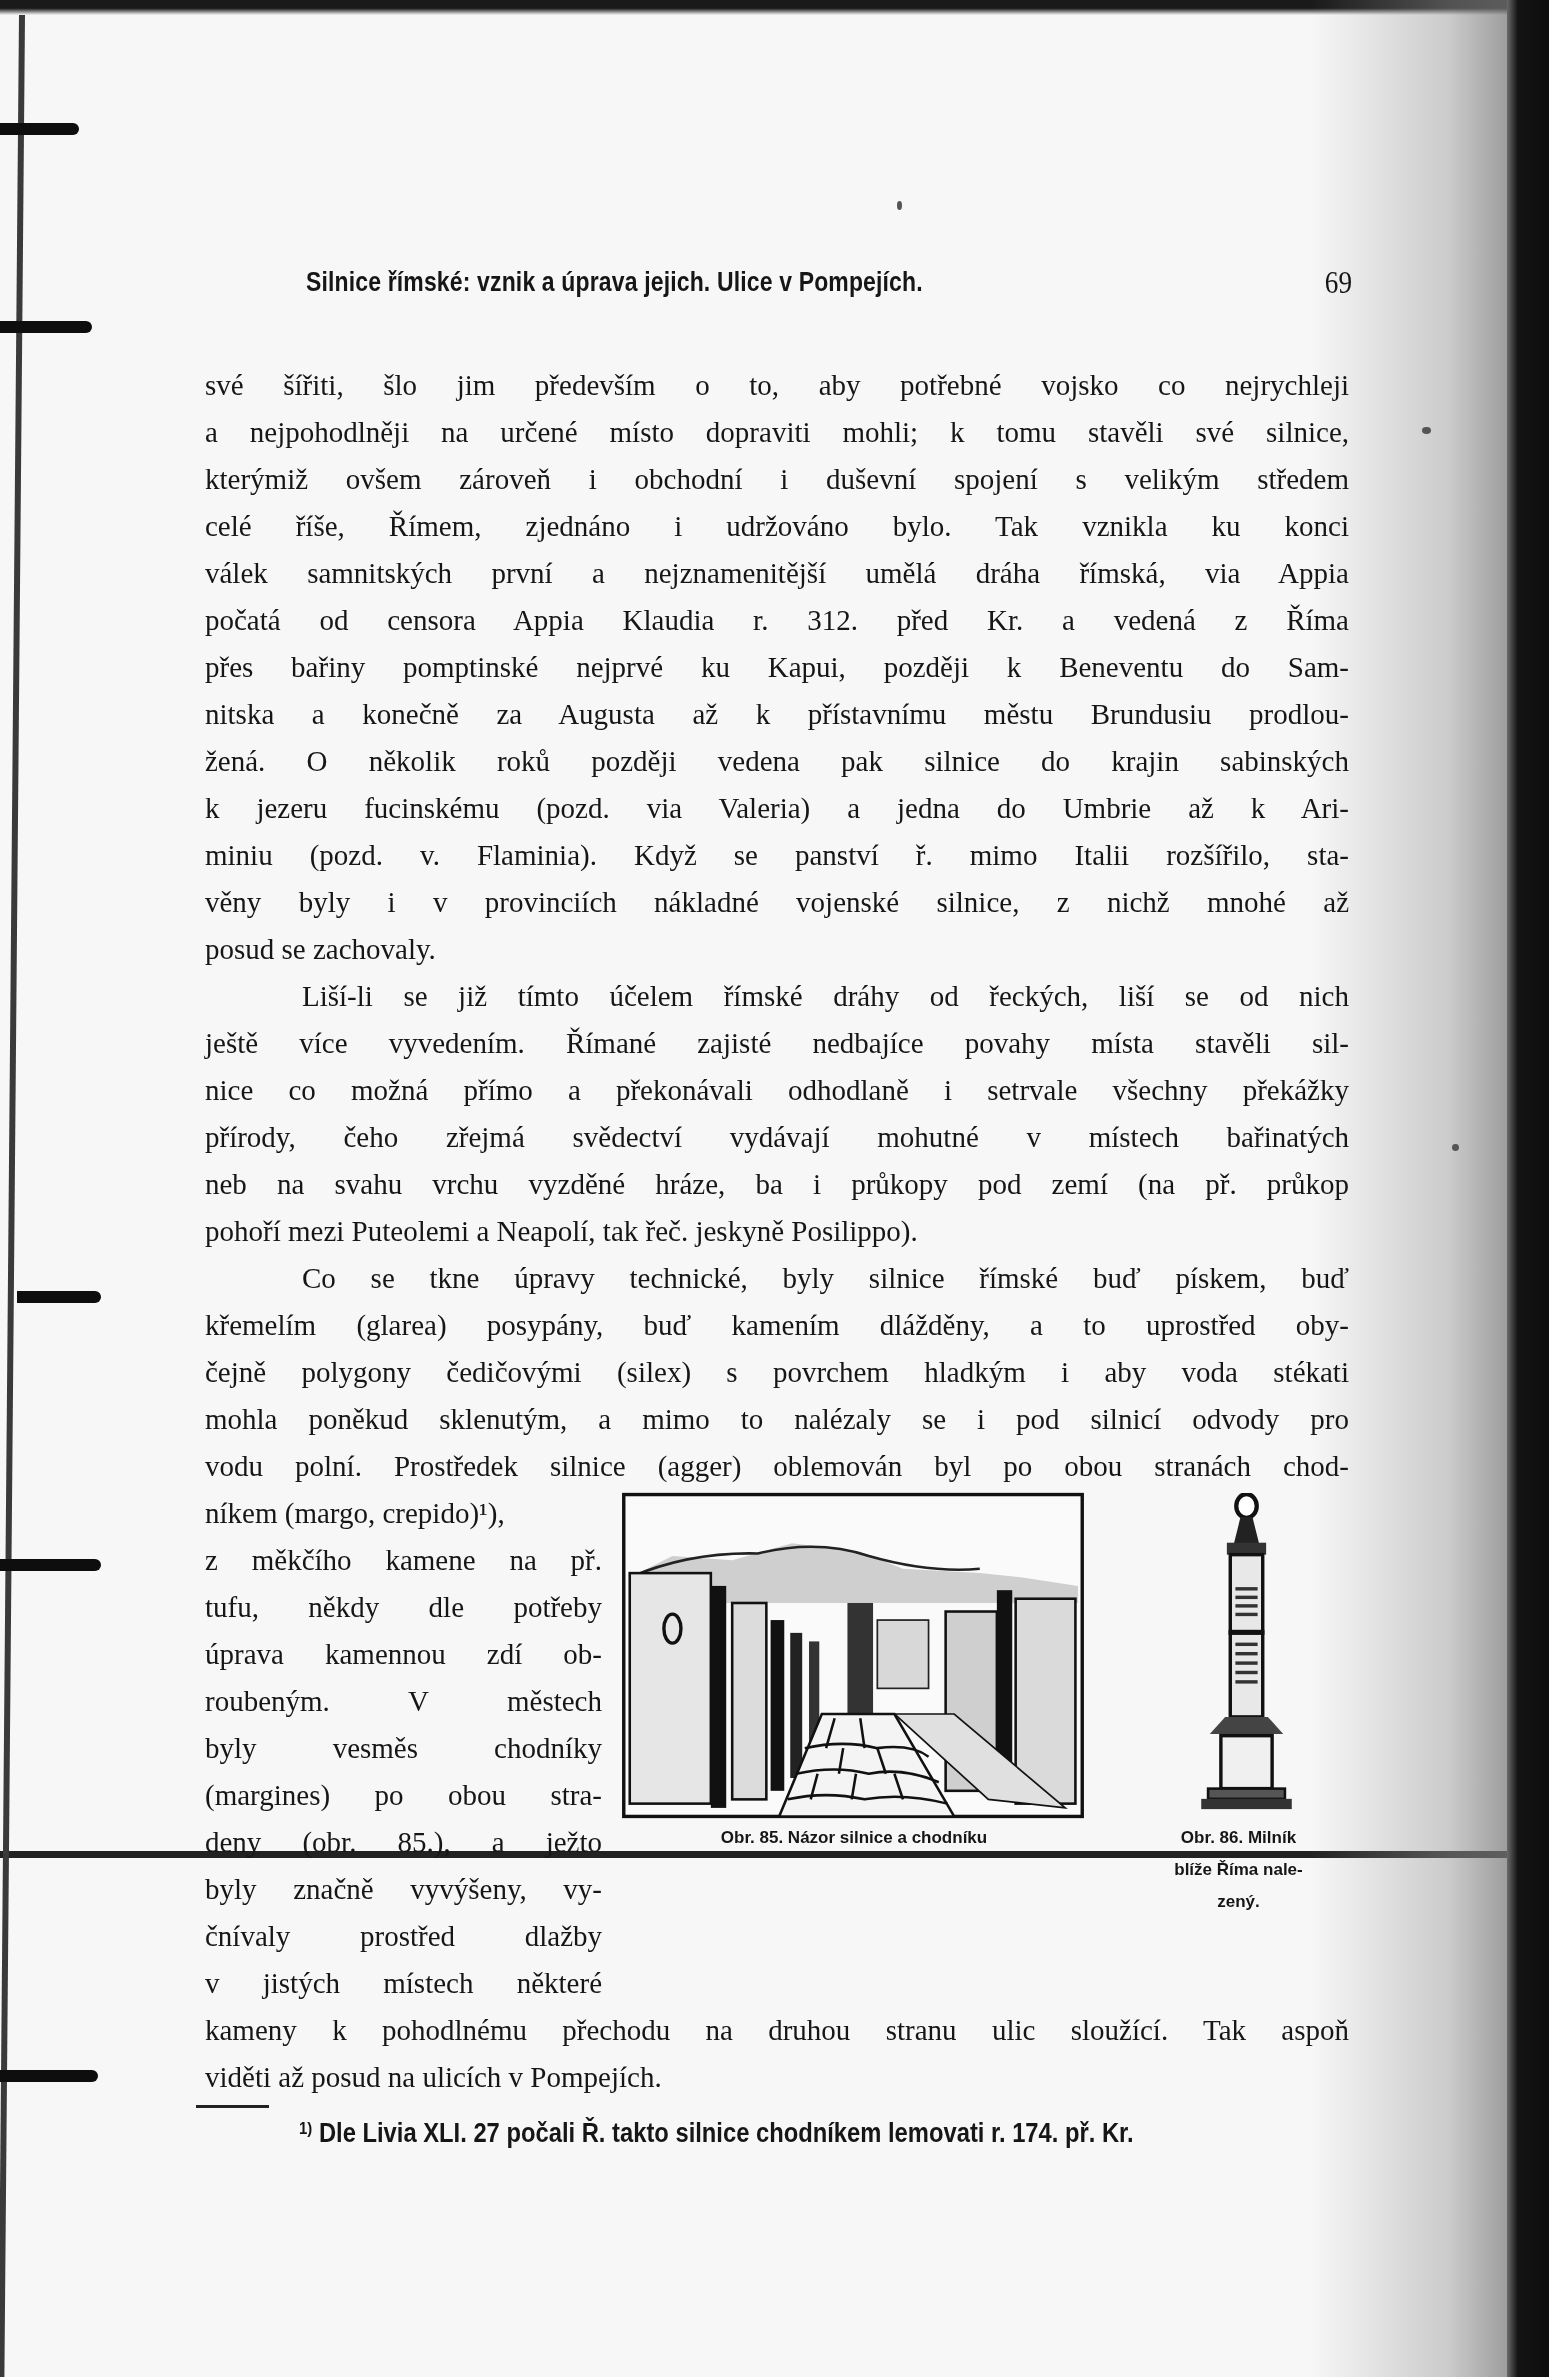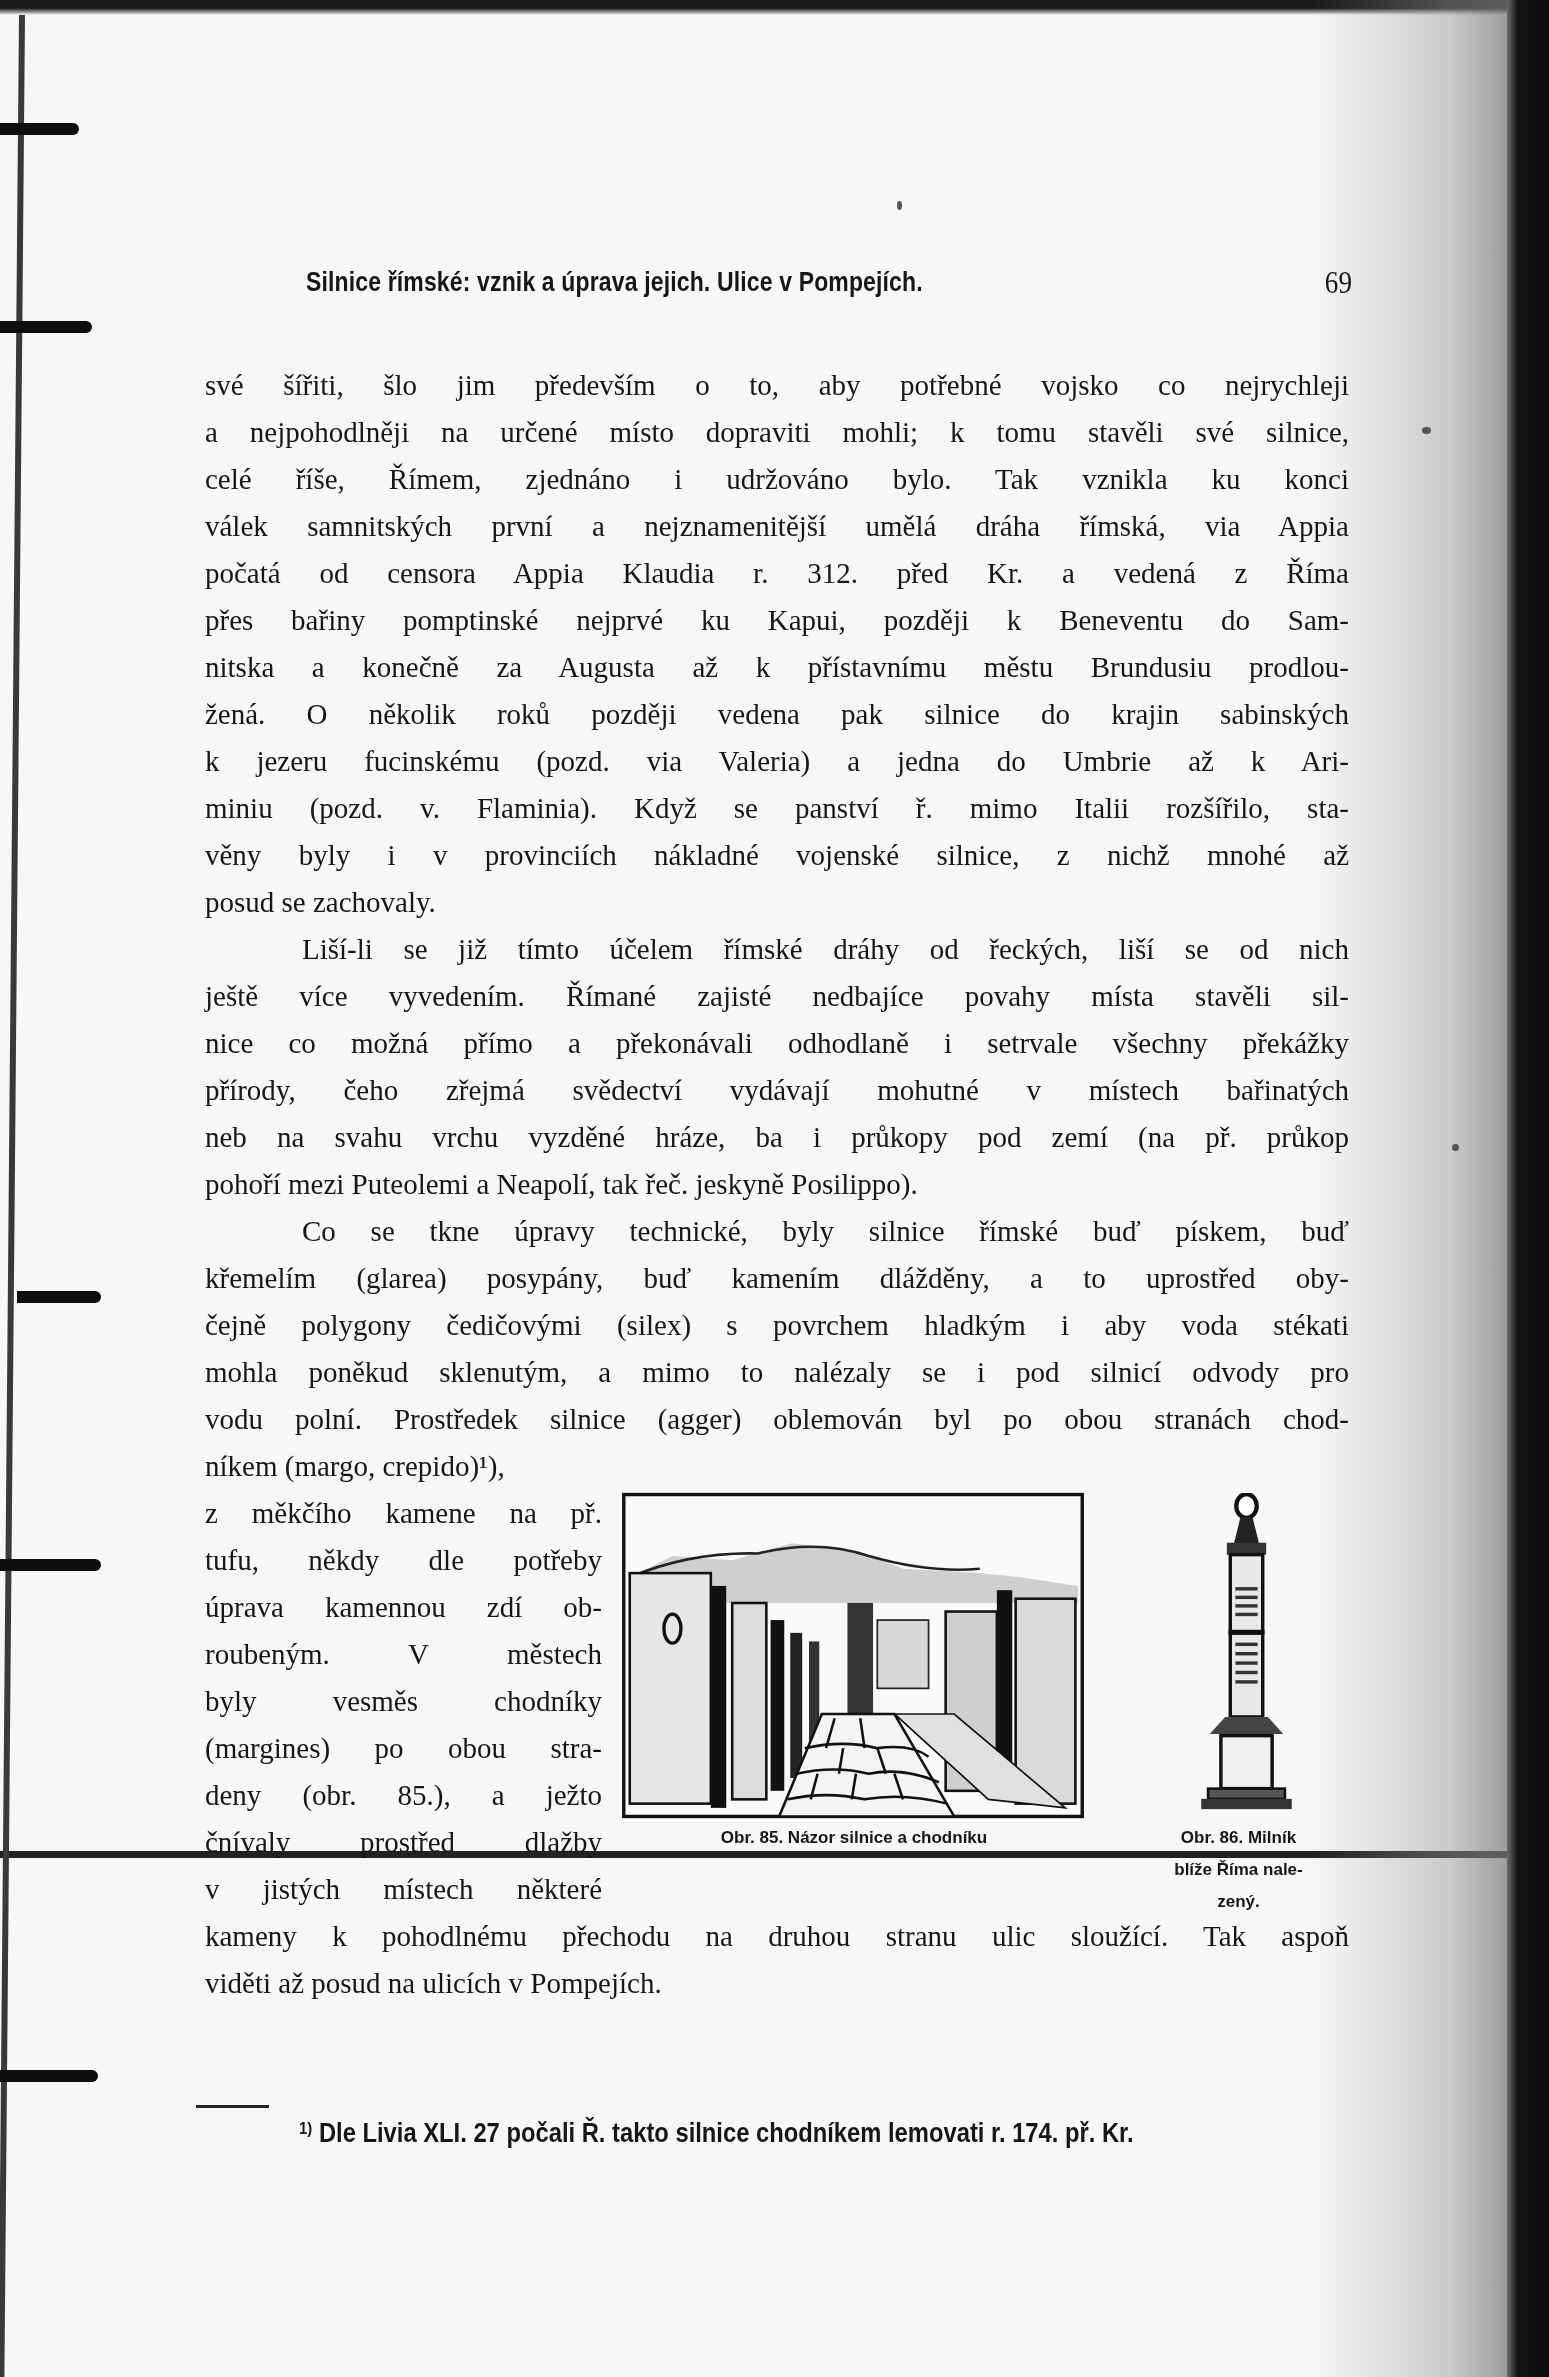--- a/index.html
+++ b/index.html
@@ -68,20 +68,21 @@
   <div class="tab-mark" style="left:0;top:2070px;width:98px;"></div>
 
   <div class="running-head">
     <span class="running-title">Silnice římské: vznik a úprava jejich. Ulice v Pompejích.</span>
     <span class="page-number">69</span>
   </div>
 
   <div class="body-text">
     <span class="line">své šířiti, šlo jim především o to, aby potřebné vojsko co nejrychleji</span>
     <span class="line">a nejpohodlněji na určené místo dopraviti mohli; k tomu stavěli své silnice,</span>
+    <span class="line">kterýmiž ovšem zároveň i obchodní i duševní spojení s velikým středem</span>
     <span class="line">celé říše, Římem, zjednáno i udržováno bylo. Tak vznikla ku konci</span>
     <span class="line">válek samnitských první a nejznamenitější umělá dráha římská, via Appia</span>
     <span class="line">počatá od censora Appia Klaudia r. 312. před Kr. a vedená z Říma</span>
     <span class="line">přes bařiny pomptinské nejprvé ku Kapui, později k Beneventu do Sam-</span>
     <span class="line">nitska a konečně za Augusta až k přístavnímu městu Brundusiu prodlou-</span>
     <span class="line">žená. O několik roků později vedena pak silnice do krajin sabinských</span>
     <span class="line">k jezeru fucinskému (pozd. via Valeria) a jedna do Umbrie až k Ari-</span>
     <span class="line">miniu (pozd. v. Flaminia). Když se panství ř. mimo Italii rozšířilo, sta-</span>
     <span class="line">věny byly i v provinciích nákladné vojenské silnice, z nichž mnohé až</span>
     <span class="line last">posud se zachovaly.</span>
@@ -98,20 +99,21 @@
     <span class="line">vodu polní. Prostředek silnice (agger) oblemován byl po obou stranách chod-</span>
     <span class="line last">níkem (margo, crepido)¹),</span>
 
     <span class="line narrow">z měkčího kamene na př.</span>
     <span class="line narrow">tufu, někdy dle potřeby</span>
     <span class="line narrow">úprava kamennou zdí ob-</span>
     <span class="line narrow">roubeným. V městech</span>
     <span class="line narrow">byly vesměs chodníky</span>
     <span class="line narrow">(margines) po obou stra-</span>
     <span class="line narrow">deny (obr. 85.), a ježto</span>
+    <span class="line narrow">byly značně vyvýšeny, vy-</span>
     <span class="line narrow">čnívaly prostřed dlažby</span>
     <span class="line narrow">v jistých místech některé</span>
 
     <span class="line">kameny k pohodlnému přechodu na druhou stranu ulic sloužící. Tak aspoň</span>
     <span class="line last">viděti až posud na ulicích v Pompejích.</span>
   </div>
 
   <svg class="figure-85" viewBox="0 0 543 383">
     <rect x="3" y="3" width="537" height="377" fill="#fafafa" stroke="#111" stroke-width="4"></rect>
     <path d="M10 100 L60 75 L130 80 L200 60 L280 70 L330 90 L420 95 L470 100 L535 110 L535 130 L10 130 Z" fill="#cfcfcf"></path>

